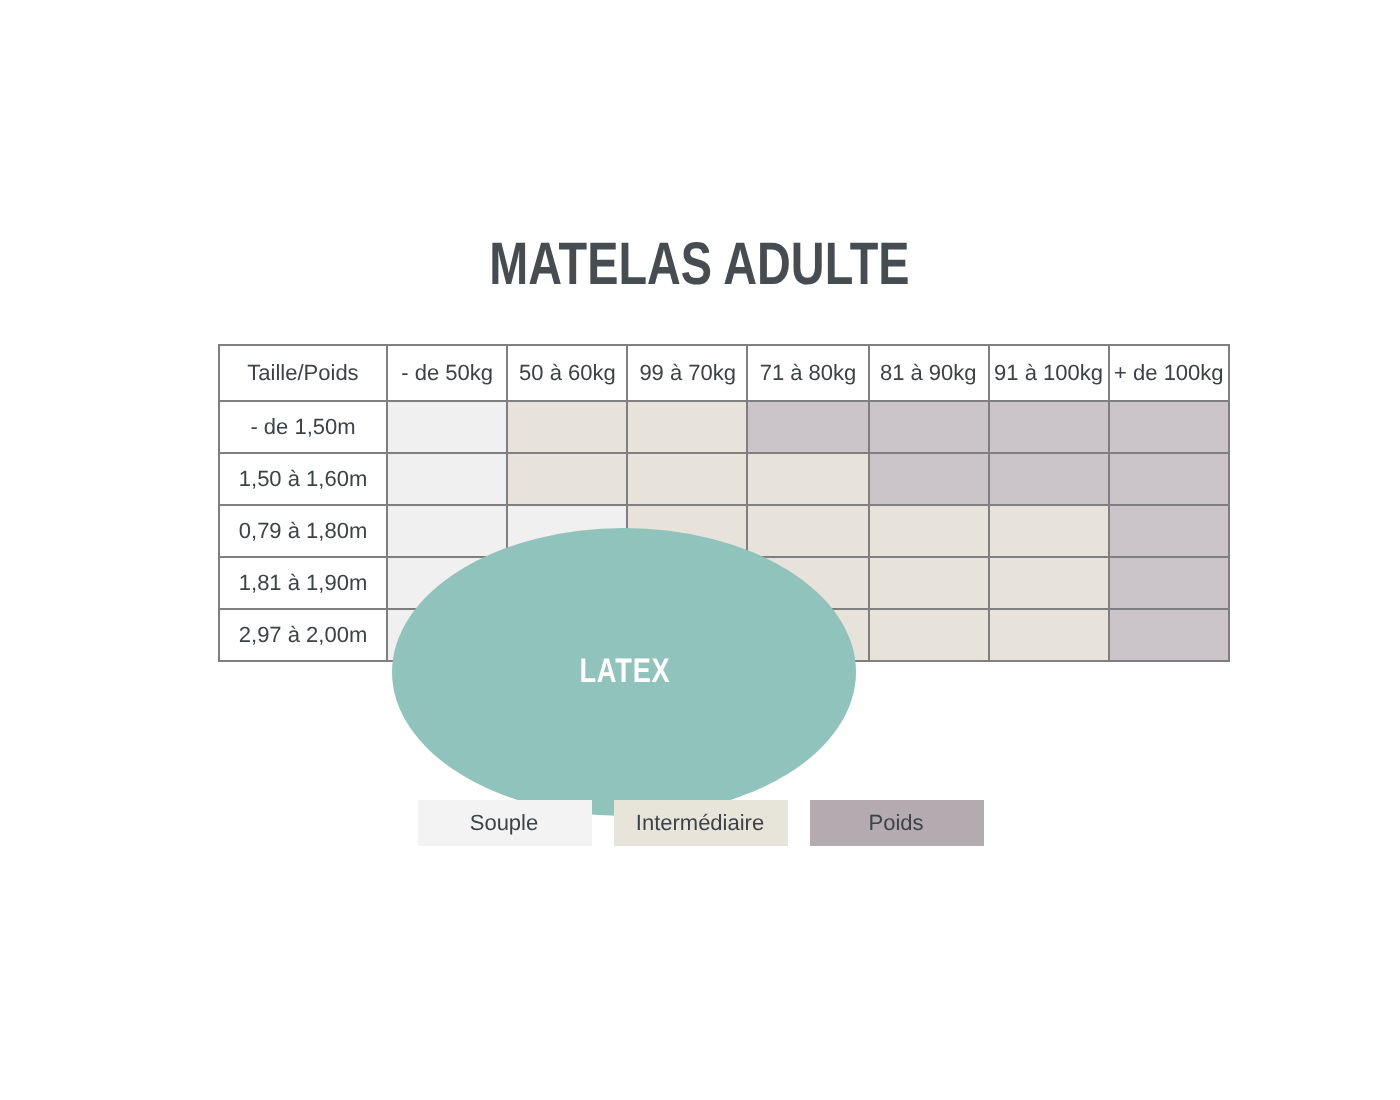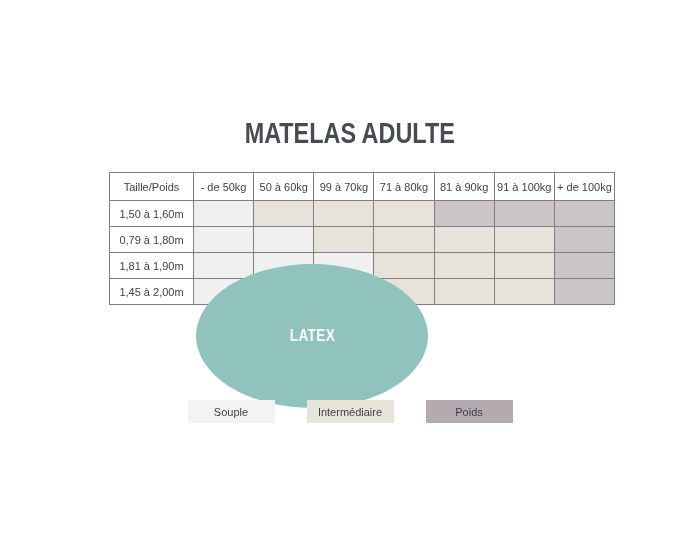--- a/index.html
+++ b/index.html
@@ -75,21 +75,21 @@
     transform: scaleX(0.8);
     white-space: nowrap;
   }
   .legend {
     position: absolute;
     top: 400px;
     left: 0;
     width: 700px;
     display: flex;
     justify-content: center;
-    gap: 32px;
+    gap: 11px;
   }
   .legend-item {
     width: 87px;
     height: 23px;
     display: flex;
     align-items: center;
     justify-content: center;
     font-size: 11px;
     color: #3d4247;
   }
@@ -114,20 +114,30 @@
           <th>50 à 60kg</th>
           <th>99 à 70kg</th>
           <th>71 à 80kg</th>
           <th>81 à 90kg</th>
           <th>91 à 100kg</th>
           <th>+ de 100kg</th>
         </tr>
     </thead>
     <tbody>
         <tr>
+          <th>- de 1,50m</th>
+          <td style="background: rgb(240, 240, 241);"></td>
+          <td style="background: rgb(231, 227, 218);"></td>
+          <td style="background: rgb(231, 227, 218);"></td>
+          <td style="background: rgb(203, 196, 200);"></td>
+          <td style="background: rgb(203, 196, 200);"></td>
+          <td style="background: rgb(203, 196, 200);"></td>
+          <td style="background: rgb(203, 196, 200);"></td>
+        </tr>
+        <tr>
           <th>1,50 à 1,60m</th>
           <td style="background: rgb(240, 240, 241);"></td>
           <td style="background: rgb(231, 227, 218);"></td>
           <td style="background: rgb(231, 227, 218);"></td>
           <td style="background: rgb(231, 227, 218);"></td>
           <td style="background: rgb(203, 196, 200);"></td>
           <td style="background: rgb(203, 196, 200);"></td>
           <td style="background: rgb(203, 196, 200);"></td>
         </tr>
         <tr>
@@ -144,21 +154,21 @@
           <th>1,81 à 1,90m</th>
           <td style="background: rgb(240, 240, 241);"></td>
           <td style="background: rgb(240, 240, 241);"></td>
           <td style="background: rgb(240, 240, 241);"></td>
           <td style="background: rgb(231, 227, 218);"></td>
           <td style="background: rgb(231, 227, 218);"></td>
           <td style="background: rgb(231, 227, 218);"></td>
           <td style="background: rgb(203, 196, 200);"></td>
         </tr>
         <tr>
-          <th>1,45 à 2,00m</th>
+          <th>2,97 à 2,00m</th>
           <td style="background: rgb(240, 240, 241);"></td>
           <td style="background: rgb(240, 240, 241);"></td>
           <td style="background: rgb(240, 240, 241);"></td>
           <td style="background: rgb(231, 227, 218);"></td>
           <td style="background: rgb(231, 227, 218);"></td>
           <td style="background: rgb(231, 227, 218);"></td>
           <td style="background: rgb(203, 196, 200);"></td>
         </tr>
       </tbody>
   </table>

